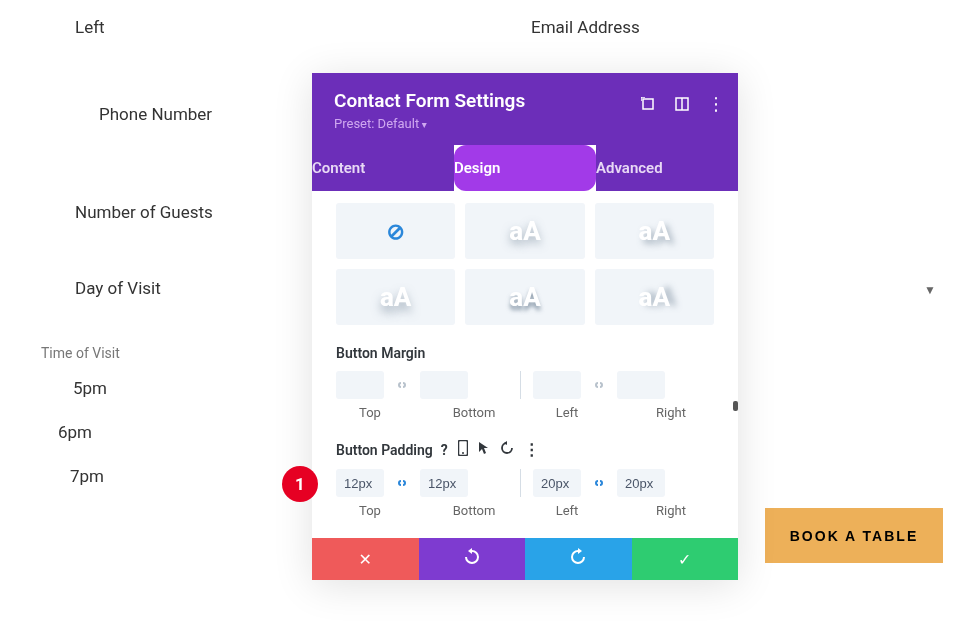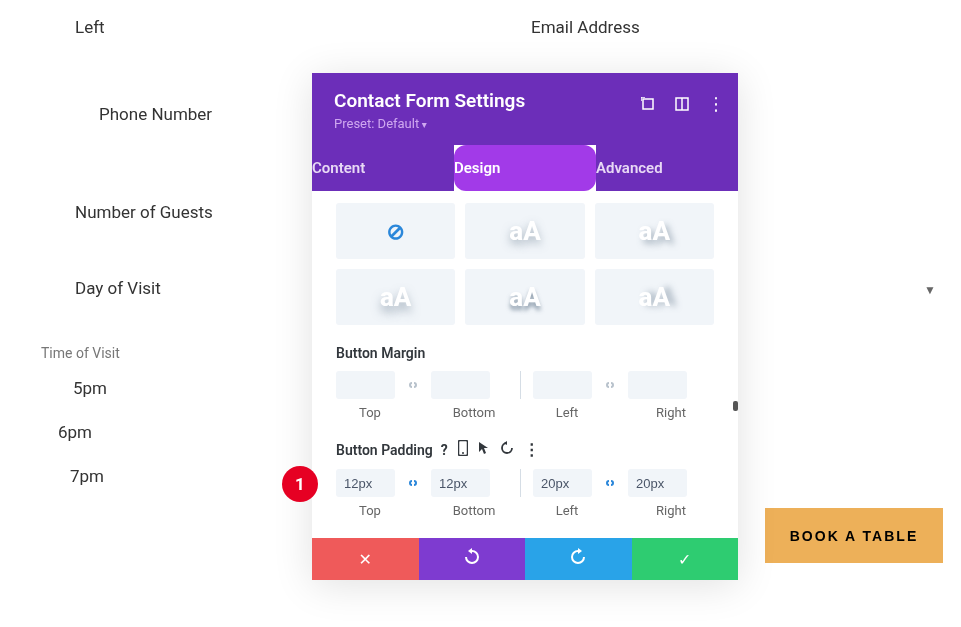--- a/index.html
+++ b/index.html
@@ -38,21 +38,21 @@
 .aA.sh3 { text-shadow: 0 6px 10px rgba(100,120,140,0.5); }
 .aA.sh4 { text-shadow: 0 4px 4px rgba(100,120,140,0.7); }
 .aA.sh5 { text-shadow: 6px 0 6px rgba(100,120,140,0.5); }
 
 .section-label { font-size: 14px; color: #32373c; font-weight: 600; margin-top: 20px; margin-bottom: 10px; display: flex; align-items: center; gap: 8px; }
 .section-label-icons { display: flex; align-items: center; gap: 10px; color: #32373c; }
 .section-label-icons span { cursor: pointer; }
 
 .spacing-row { display: flex; align-items: flex-start; gap: 6px; position: relative; }
 .spacing-group { display: flex; gap: 6px; }
-.spacing-input { width: 59px; height: 28px; background: #f1f5f9; border: none; border-radius: 3px; padding: 0 8px; font-size: 13px; color: #4a5568; }
+.spacing-input { width: 48px; height: 28px; background: #f1f5f9; border: none; border-radius: 3px; padding: 0 8px; font-size: 13px; color: #4a5568; }
 .spacing-sublabel { font-size: 13px; color: #666; text-align: center; width: 68px; margin-top: 6px; }
 .link-icon { width: 24px; height: 28px; display: flex; align-items: center; justify-content: center; font-size: 14px; cursor: pointer; }
 .link-icon.inactive { color: #b8c2cc; }
 .link-icon.active { color: #2b87da; }
 .vdiv { width: 1px; height: 28px; background: #d5dde5; margin: 0 6px; }
 
 .badge { position: absolute; left: 282px; top: 466px; width: 36px; height: 36px; background: #e60023; border-radius: 50%; display: flex; align-items: center; justify-content: center; color: #fff; font-weight: 700; font-size: 17px; z-index: 10; }
 
 .panel-footer { display: flex; }
 .fbtn { flex: 1; height: 42px; border: none; cursor: pointer; display: flex; align-items: center; justify-content: center; color: #fff; font-size: 16px; }

